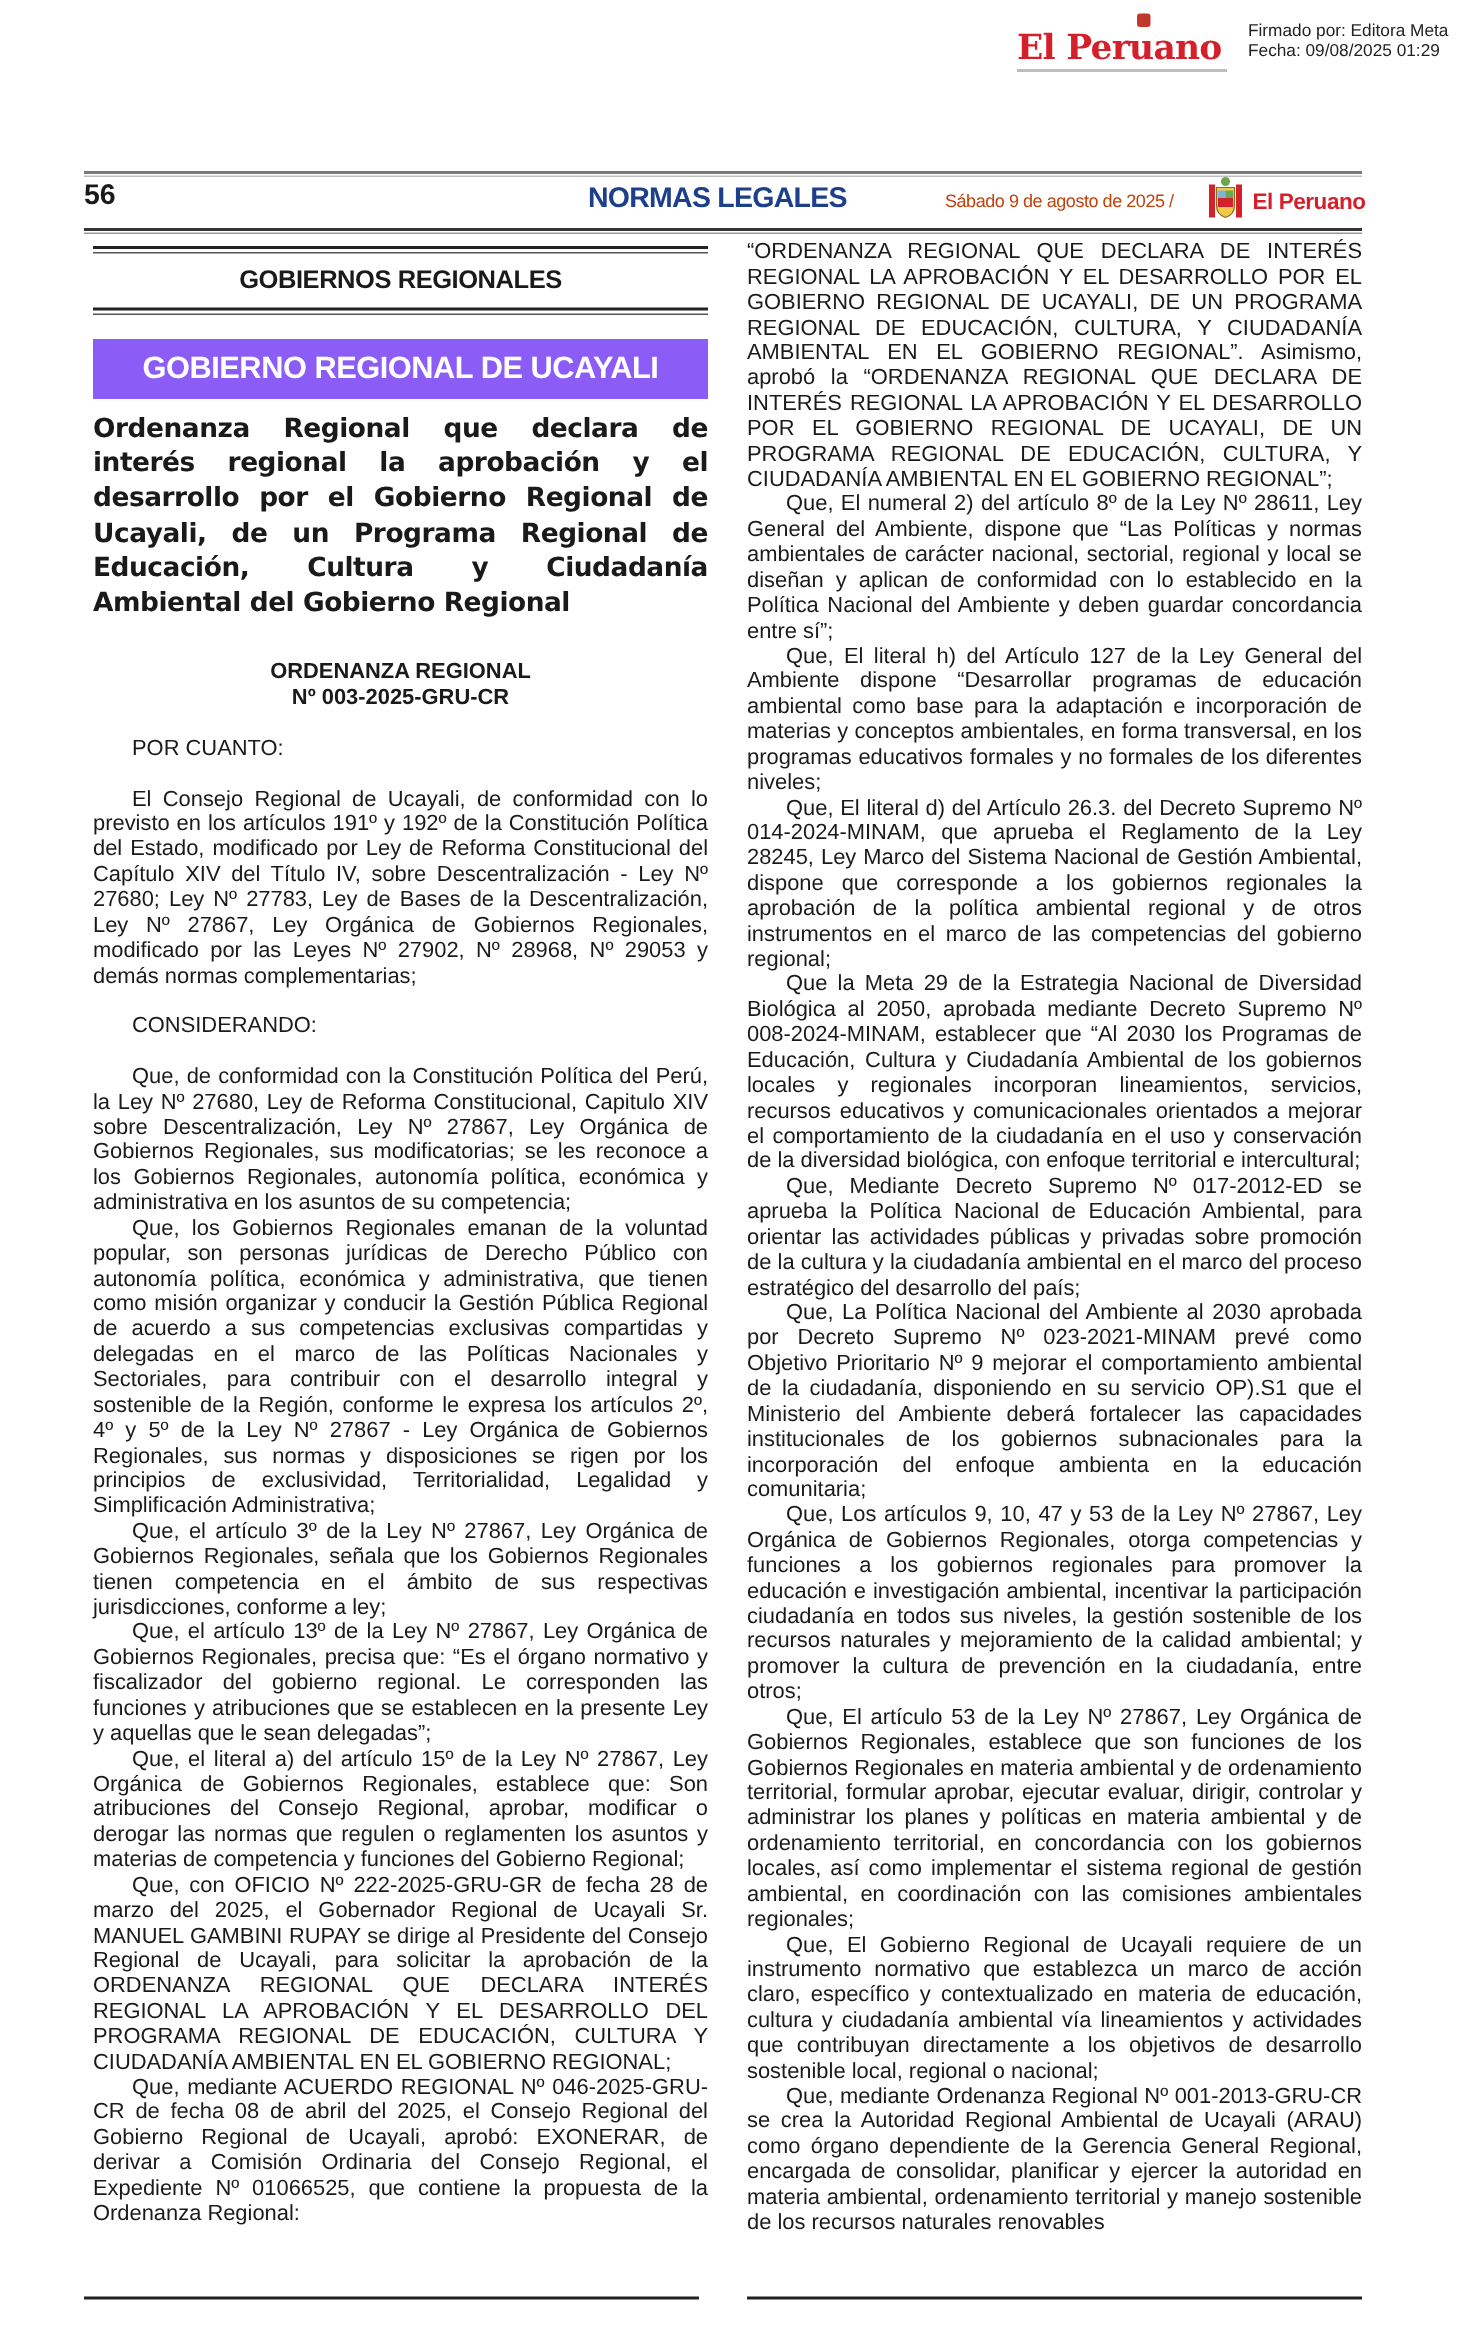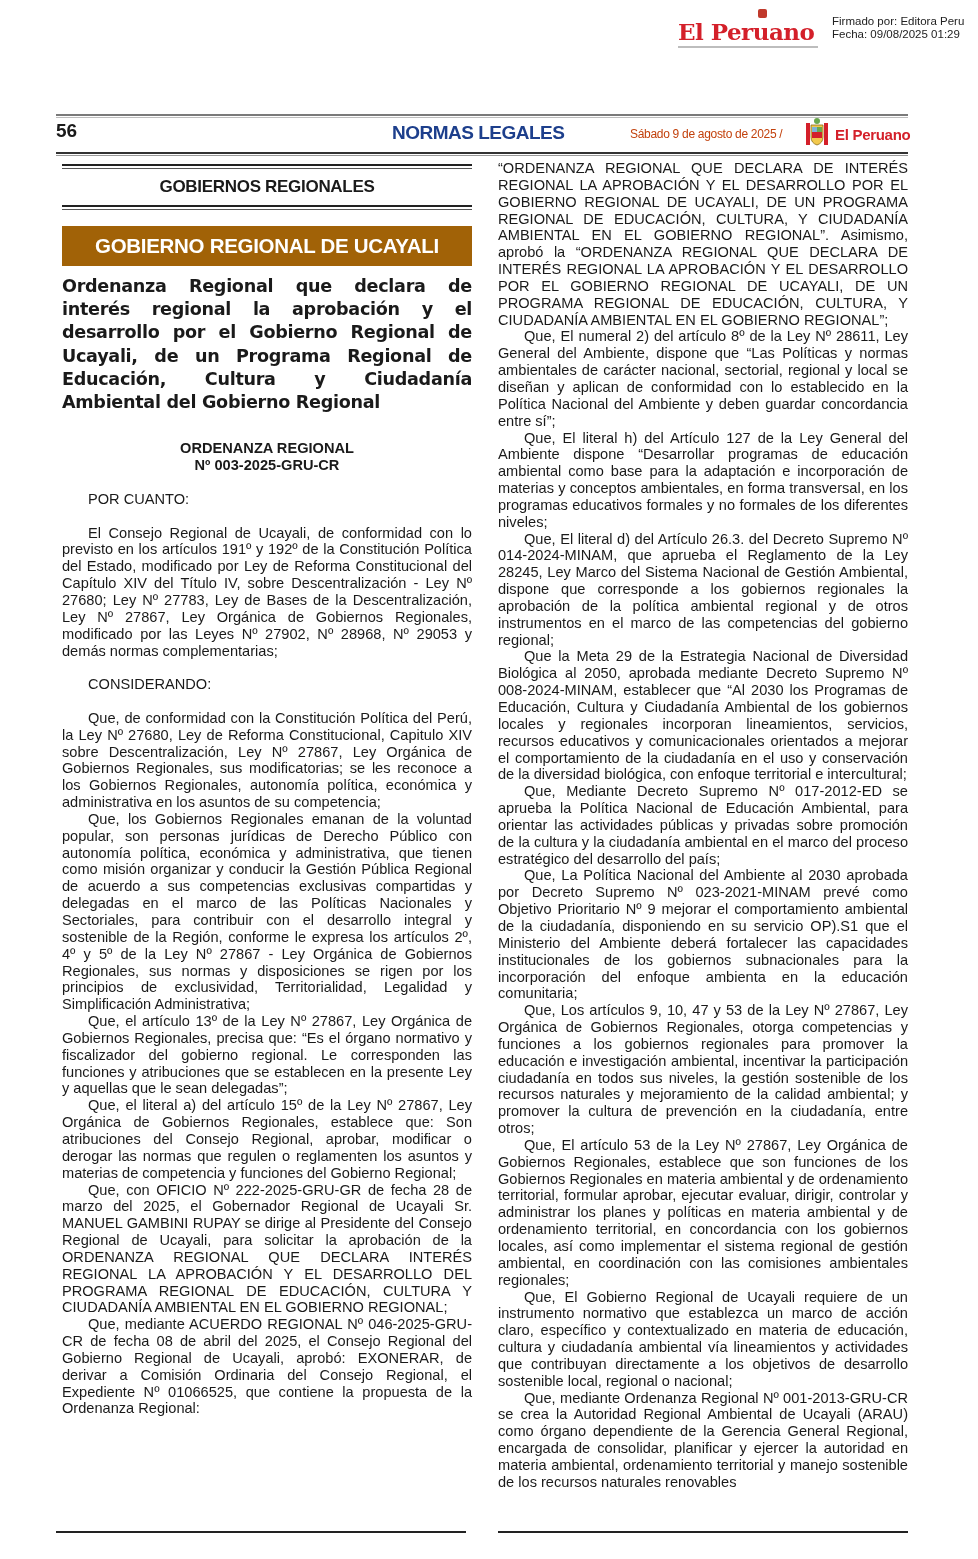--- a/index.html
+++ b/index.html
@@ -24,39 +24,39 @@
 
   .col { position: absolute; top: 160px; width: 410px; font-family: "Liberation Sans", sans-serif; font-size: 14.6px; line-height: 16.85px; text-align: justify; }
   .col-left { left: 62px; }
   .col-right { left: 498px; }
   .col p { margin: 0; text-indent: 26px; }
   .col p.noindent { text-indent: 0; }
 
   .sec-rule { height: 2px; background: #222; margin: 0; }
   .sec-rule-thin { height: 1px; background: #555; margin-top: 2px; }
   .gob-reg { text-align: center; font-weight: bold; font-size: 17px; letter-spacing: -0.3px; margin: 10px 0 9px; color: #1a1a1a; }
-  .gov-band { background: #a16207; color: #ffffff; font-weight: bold; font-size: 20.5px; text-align: center; padding: 12px 0 11px; margin-top: 16px; letter-spacing: -0.3px; }
+  .gov-band { background: #8b5cf6; color: #ffffff; font-weight: bold; font-size: 20.5px; text-align: center; padding: 12px 0 11px; margin-top: 16px; letter-spacing: -0.3px; }
   .main-title { font-family: "DejaVu Sans", sans-serif; font-weight: bold; font-size: 17.6px; line-height: 23.3px; margin-top: 9px; text-align: justify; color: #1a1a1a; letter-spacing: -0.3px; }
   .ord-title { text-align: center; font-weight: bold; font-size: 14.6px; line-height: 16.8px; margin-top: 26px; }
   .gap { height: 16.85px; }
 
   .bottom-rule-left { position: absolute; left: 56px; top: 1531px; width: 410px; height: 2px; background: #222; }
   .bottom-rule-right { position: absolute; left: 498px; top: 1531px; width: 410px; height: 2px; background: #222; }
 </style>
 </head>
 <body>
 
 <div class="stamp">
   <div class="stamp-logo">
     <span class="crest"></span>
     <span>El Peruano</span>
     <span class="tagline"></span>
   </div>
   <div class="stamp-text">
-    <div>Firmado por: Editora Peru</div>
+    <div>Firmado por: Editora Meta</div>
     <div>Fecha: 09/08/2025 01:29</div>
   </div>
 </div>
 
 <div class="hdr-rule-top"></div>
 <div class="hdr-rule-top2"></div>
 <div class="page-num">56</div>
 <div class="section-title">NORMAS LEGALES</div>
 <div class="hdr-date">Sábado 9 de agosto de 2025 /</div>
 <svg class="hdr-crest" viewBox="0 0 24 32">
@@ -86,20 +86,21 @@
   </div>
   <div class="gap"></div>
   <p>POR CUANTO:</p>
   <div class="gap"></div>
   <p>El Consejo Regional de Ucayali, de conformidad con lo previsto en los artículos 191º y 192º de la Constitución Política del Estado, modificado por Ley de Reforma Constitucional del Capítulo XIV del Título IV, sobre Descentralización - Ley Nº 27680; Ley Nº 27783, Ley de Bases de la Descentralización, Ley Nº 27867, Ley Orgánica de Gobiernos Regionales, modificado por las Leyes Nº 27902, Nº 28968, Nº 29053 y demás normas complementarias;</p>
   <div class="gap"></div>
   <p>CONSIDERANDO:</p>
   <div class="gap"></div>
   <p>Que, de conformidad con la Constitución Política del Perú, la Ley Nº 27680, Ley de Reforma Constitucional, Capitulo XIV sobre Descentralización, Ley Nº 27867, Ley Orgánica de Gobiernos Regionales, sus modificatorias; se les reconoce a los Gobiernos Regionales, autonomía política, económica y administrativa en los asuntos de su competencia;</p>
   <p>Que, los Gobiernos Regionales emanan de la voluntad popular, son personas jurídicas de Derecho Público con autonomía política, económica y administrativa, que tienen como misión organizar y conducir la Gestión Pública Regional de acuerdo a sus competencias exclusivas compartidas y delegadas en el marco de las Políticas Nacionales y Sectoriales, para contribuir con el desarrollo integral y sostenible de la Región, conforme le expresa los artículos 2º, 4º y 5º de la Ley Nº 27867 - Ley Orgánica de Gobiernos Regionales, sus normas y disposiciones se rigen por los principios de exclusividad, Territorialidad, Legalidad y Simplificación Administrativa;</p>
+  <p>Que, el artículo 3º de la Ley Nº 27867, Ley Orgánica de Gobiernos Regionales, señala que los Gobiernos Regionales tienen competencia en el ámbito de sus respectivas jurisdicciones, conforme a ley;</p>
   <p>Que, el artículo 13º de la Ley Nº 27867, Ley Orgánica de Gobiernos Regionales, precisa que: “Es el órgano normativo y fiscalizador del gobierno regional. Le corresponden las funciones y atribuciones que se establecen en la presente Ley y aquellas que le sean delegadas”;</p>
   <p>Que, el literal a) del artículo 15º de la Ley Nº 27867, Ley Orgánica de Gobiernos Regionales, establece que: Son atribuciones del Consejo Regional, aprobar, modificar o derogar las normas que regulen o reglamenten los asuntos y materias de competencia y funciones del Gobierno Regional;</p>
   <p>Que, con OFICIO Nº 222-2025-GRU-GR de fecha 28 de marzo del 2025, el Gobernador Regional de Ucayali Sr. MANUEL GAMBINI RUPAY se dirige al Presidente del Consejo Regional de Ucayali, para solicitar la aprobación de la ORDENANZA REGIONAL QUE DECLARA INTERÉS REGIONAL LA APROBACIÓN Y EL DESARROLLO DEL PROGRAMA REGIONAL DE EDUCACIÓN, CULTURA Y CIUDADANÍA AMBIENTAL EN EL GOBIERNO REGIONAL;</p>
   <p>Que, mediante ACUERDO REGIONAL Nº 046-2025-GRU-CR de fecha 08 de abril del 2025, el Consejo Regional del Gobierno Regional de Ucayali, aprobó: EXONERAR, de derivar a Comisión Ordinaria del Consejo Regional, el Expediente Nº 01066525, que contiene la propuesta de la Ordenanza Regional:</p>
 </div>
 
 <div class="col col-right">
   <p class="noindent">“ORDENANZA REGIONAL QUE DECLARA DE INTERÉS REGIONAL LA APROBACIÓN Y EL DESARROLLO POR EL GOBIERNO REGIONAL DE UCAYALI, DE UN PROGRAMA REGIONAL DE EDUCACIÓN, CULTURA, Y CIUDADANÍA AMBIENTAL EN EL GOBIERNO REGIONAL”. Asimismo, aprobó la “ORDENANZA REGIONAL QUE DECLARA DE INTERÉS REGIONAL LA APROBACIÓN Y EL DESARROLLO POR EL GOBIERNO REGIONAL DE UCAYALI, DE UN PROGRAMA REGIONAL DE EDUCACIÓN, CULTURA, Y CIUDADANÍA AMBIENTAL EN EL GOBIERNO REGIONAL”;</p>
   <p>Que, El numeral 2) del artículo 8º de la Ley Nº 28611, Ley General del Ambiente, dispone que “Las Políticas y normas ambientales de carácter nacional, sectorial, regional y local se diseñan y aplican de conformidad con lo establecido en la Política Nacional del Ambiente y deben guardar concordancia entre sí”;</p>
   <p>Que, El literal h) del Artículo 127 de la Ley General del Ambiente dispone “Desarrollar programas de educación ambiental como base para la adaptación e incorporación de materias y conceptos ambientales, en forma transversal, en los programas educativos formales y no formales de los diferentes niveles;</p>

